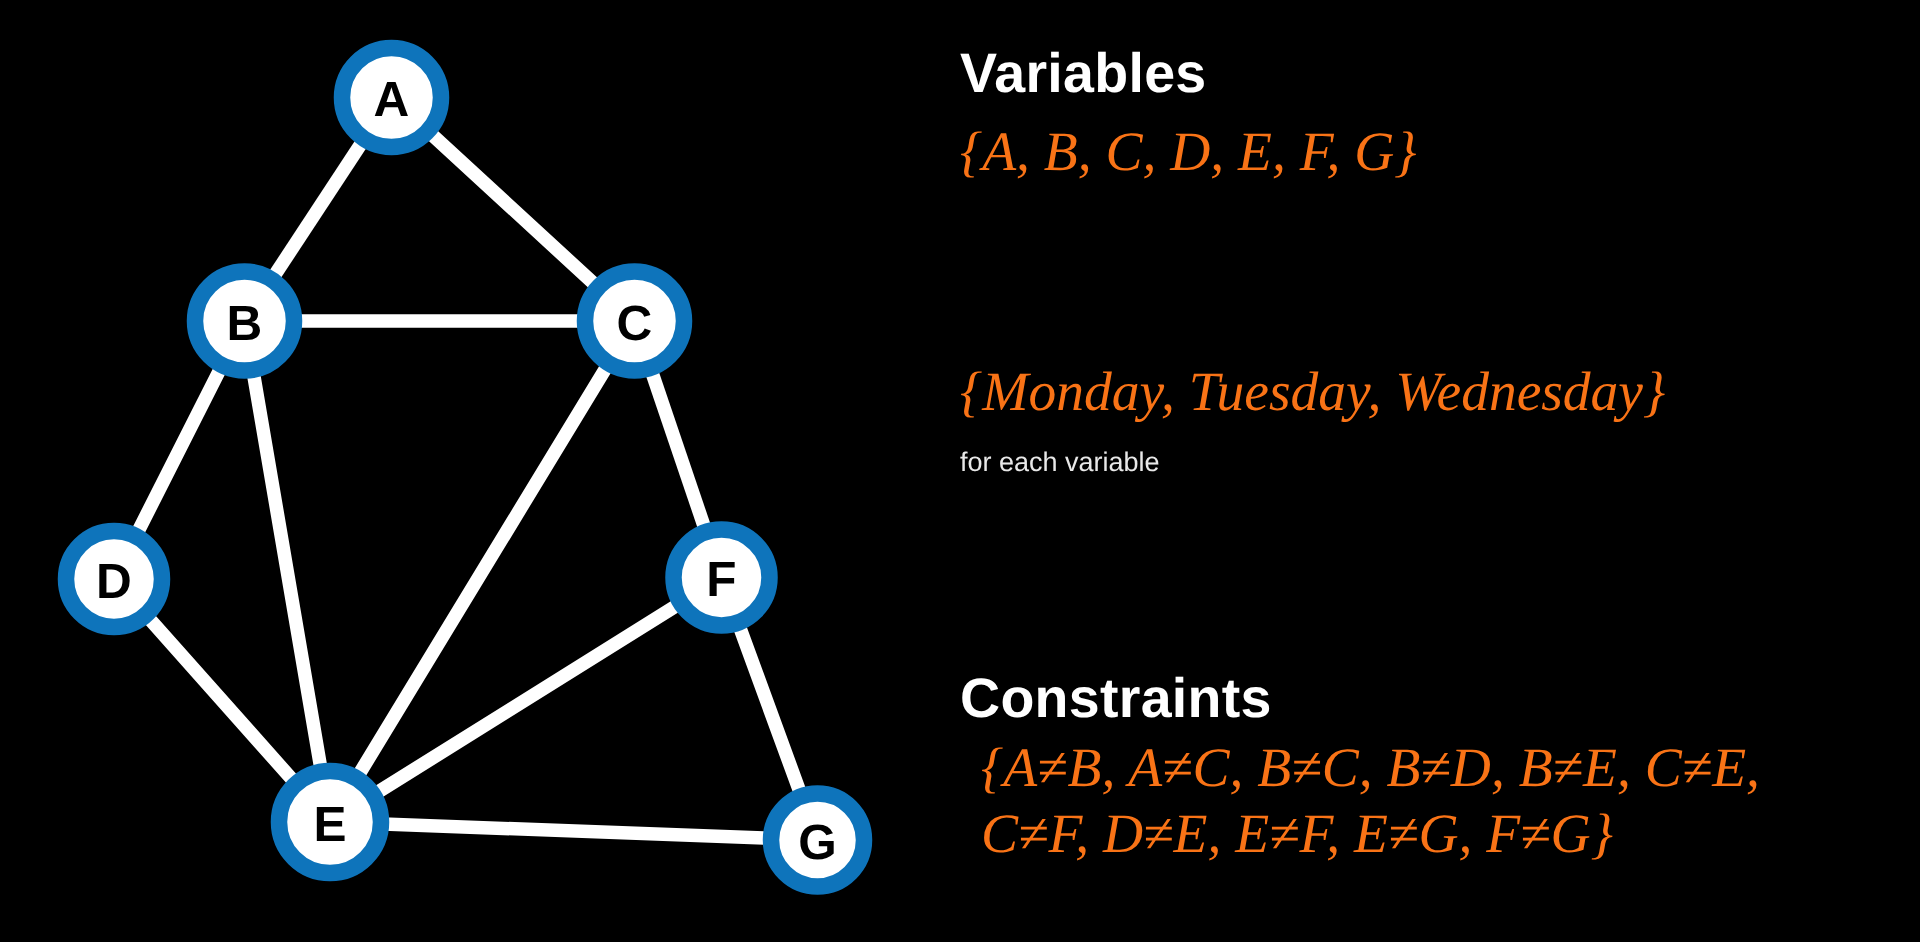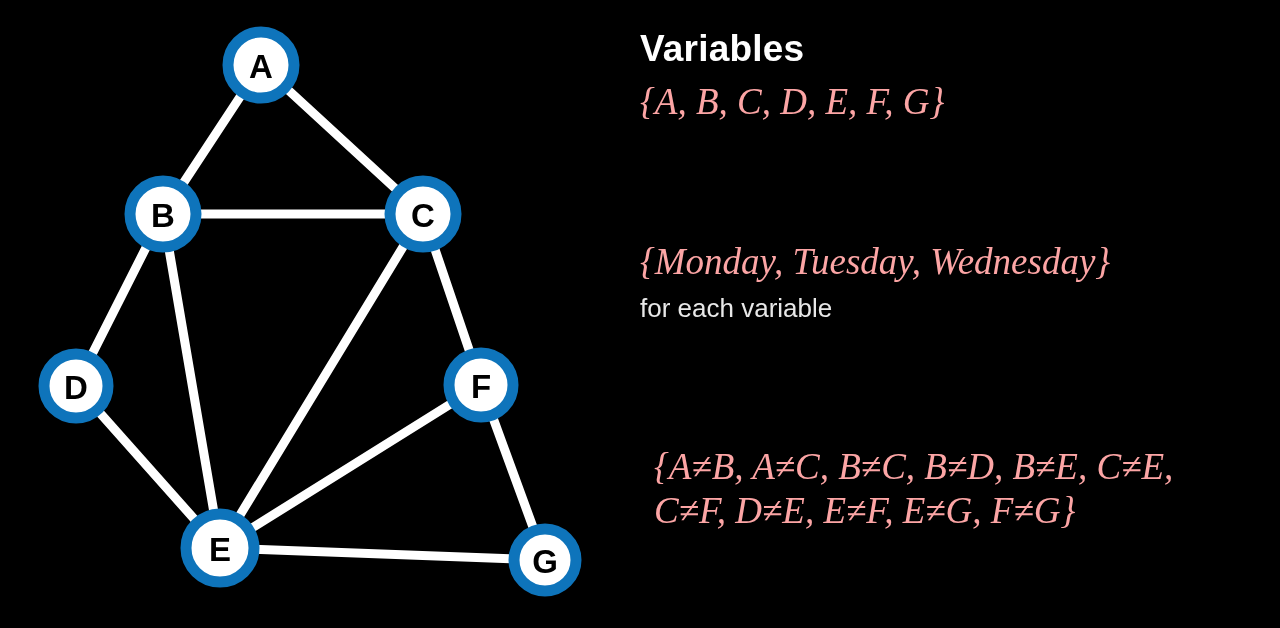--- a/index.html
+++ b/index.html
@@ -80,37 +80,37 @@
     line-height: 46px;
     letter-spacing: 0.2px;
     color: #ffffff;
     margin: 0;
   }
   .math-set {
     font-family: "Liberation Serif", "DejaVu Serif", serif;
     font-style: italic;
     font-size: 37px;
     line-height: 47px;
-    color: #fca5a5;
+    color: #f97316;
     margin: 0;
     padding-top: 6px;
     white-space: nowrap;
   }
   .math-set.wrap {
     white-space: normal;
     padding-left: 14px;
     padding-right: 14px;
     line-height: 44px;
     padding-top: 2px;
     font-style: italic;
   }
   .sub-note {
     font-family: "Liberation Sans", sans-serif;
     font-weight: normal;
-    font-size: 26px;
+    font-size: 18px;
     line-height: 34px;
     color: #e8e8e8;
     margin: 0;
     padding-top: 6px;
   }
   .constraint-line { display: block; }
 </style>
 </head>
 <body>
 
@@ -170,20 +170,21 @@
       <div class="section-heading">Variables</div>
       <div class="math-set">{A, B, C, D, E, F, G}</div>
     </div>
 
     <div class="info-block" id="block-domains">
       <div class="math-set">{Monday, Tuesday, Wednesday}</div>
       <div class="sub-note">for each variable</div>
     </div>
 
     <div class="info-block" id="block-constraints">
+      <div class="section-heading">Constraints</div>
       <div class="math-set wrap">
         <span class="constraint-line">{A≠B, A≠C, B≠C, B≠D, B≠E, C≠E,</span>
         <span class="constraint-line">C≠F, D≠E, E≠F, E≠G, F≠G}</span>
       </div>
     </div>
 
   </div>
 </div>
 
 </body></html>

